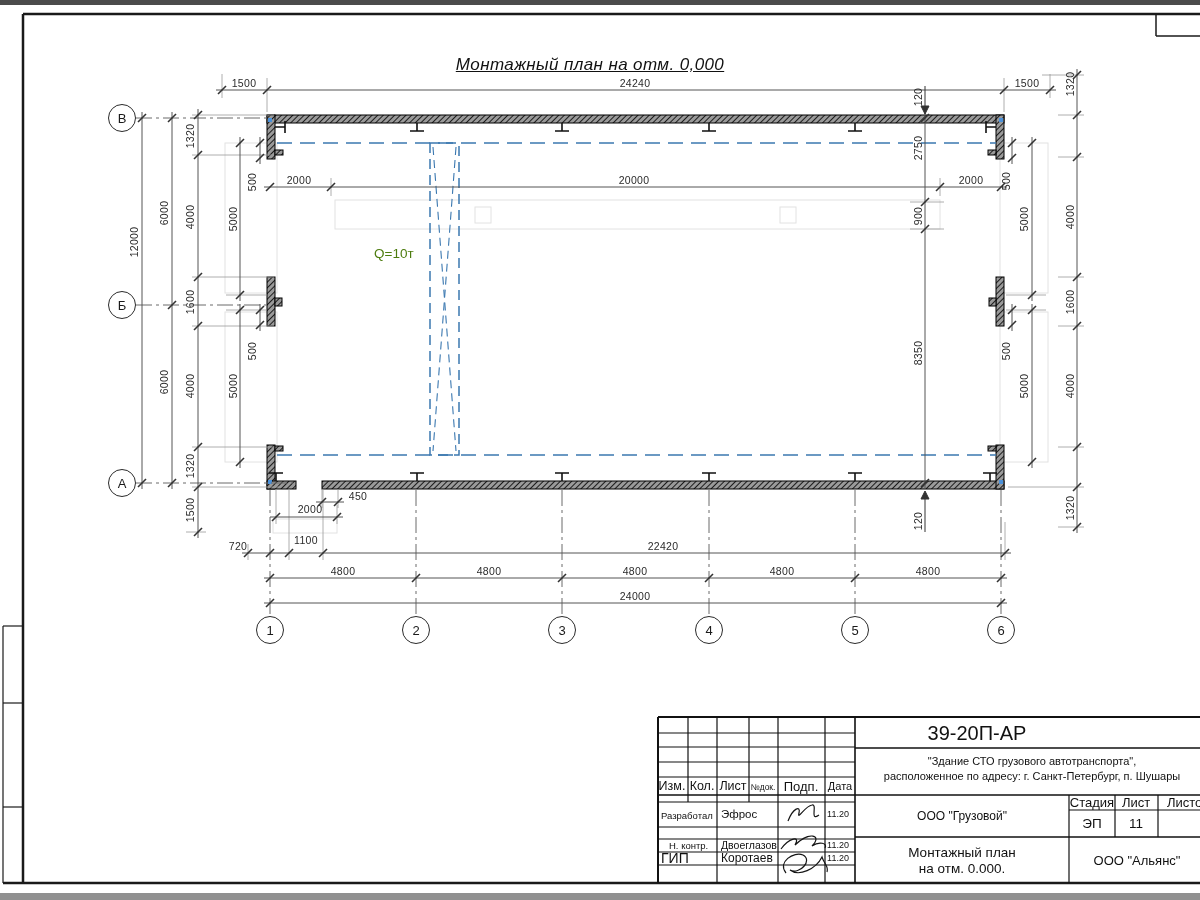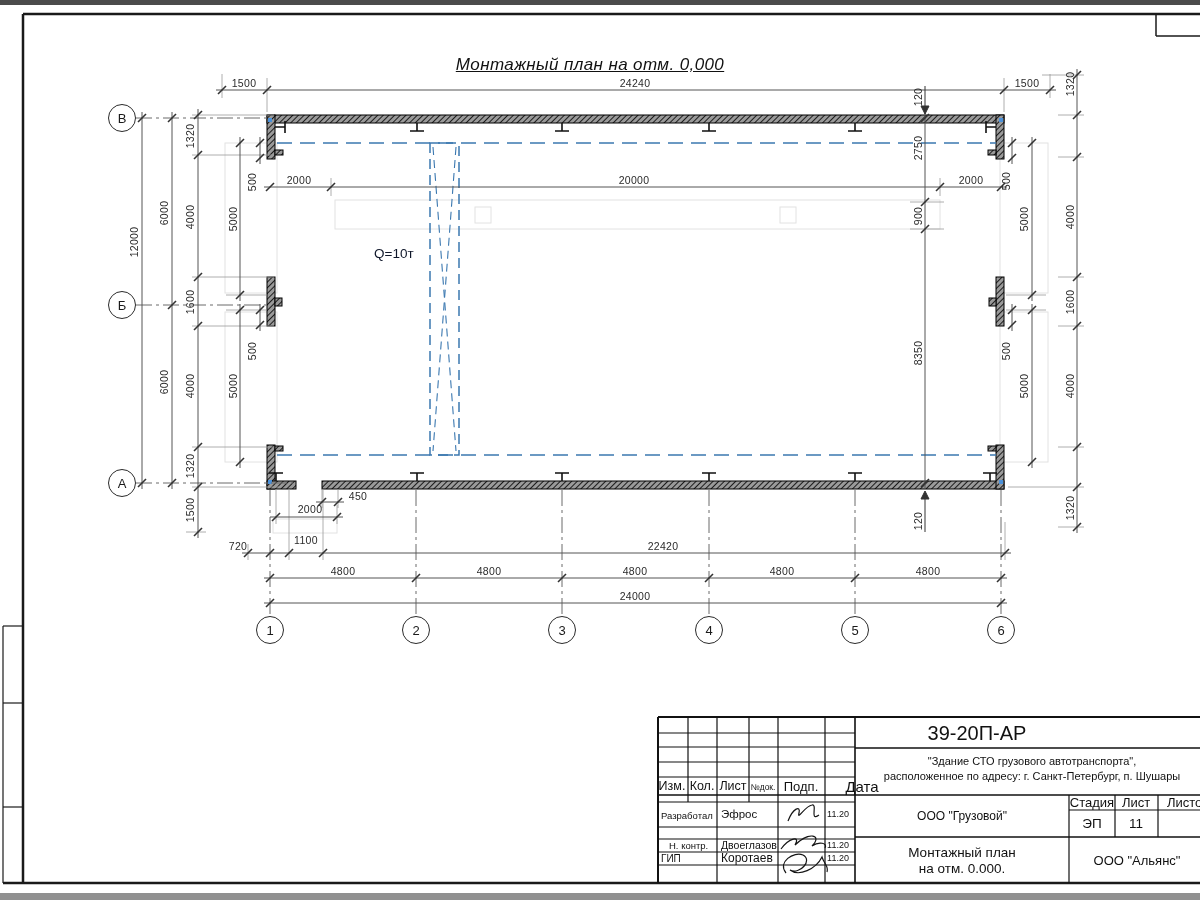--- a/index.html
+++ b/index.html
@@ -7,21 +7,21 @@
         font-family:"Liberation Sans","DejaVu Sans",sans-serif;color:#1a1a1a;}
   #linework{position:absolute;left:0;top:0;}
   .dim{position:absolute;transform:translate(-50%,-50%);font-size:10.5px;color:#2b2b2b;
        white-space:nowrap;letter-spacing:.3px;background:transparent;}
   .dim.v{transform:translate(-50%,-50%) rotate(-90deg);}
   .bubble{position:absolute;width:26px;height:26px;border:1.3px solid #2b2b2b;border-radius:50%;
           background:#fff;display:flex;align-items:center;justify-content:center;
           font-size:13px;transform:translate(-50%,-50%);}
   .plan-title{position:absolute;left:420px;top:55px;width:340px;text-align:center;
           font-size:17px;font-style:italic;text-decoration:underline;color:#111;letter-spacing:.4px;}
-  .crane-label{position:absolute;left:374px;top:246px;font-size:13.5px;color:#0f172a;}
+  .crane-label{position:absolute;left:374px;top:246px;font-size:13.5px;color:#4d7c0f;}
   .tb{position:absolute;transform:translate(-50%,-50%);white-space:nowrap;color:#111;text-align:center;}
   .tb.l{transform:translate(0,-50%);text-align:left;}
 </style>
 </head>
 <body>
 
 <div id="page">
 
   <svg id="linework" width="1200" height="900" viewBox="0 0 1200 900">
     <defs>
@@ -350,31 +350,31 @@
   <div>
     <div class="tb" style="left:977px;top:733px;font-size:20px;">39-20П-АР</div>
     <div class="tb" style="left:1032px;top:761px;font-size:11px;">"Здание СТО грузового автотранспорта",</div>
     <div class="tb" style="left:1032px;top:776px;font-size:11px;">расположенное по адресу: г. Санкт-Петербург, п. Шушары</div>
 
     <div class="tb" style="left:672px;top:786px;font-size:12.5px;">Изм.</div>
     <div class="tb" style="left:702px;top:786px;font-size:12.5px;">Кол.</div>
     <div class="tb" style="left:733px;top:786px;font-size:12.5px;">Лист</div>
     <div class="tb" style="left:763px;top:787px;font-size:8.5px;">№док.</div>
     <div class="tb" style="left:801px;top:786px;font-size:13px;">Подп.</div>
-    <div class="tb" style="left:840px;top:786px;font-size:15px;margin-left:22px;">Дата</div>
+    <div class="tb" style="left:840px;top:786px;font-size:11px;">Дата</div>
 
     <div class="tb l" style="left:661px;top:815px;font-size:9.5px;">Разработал</div>
     <div class="tb l" style="left:721px;top:814px;font-size:11.5px;">Эфрос</div>
     <div class="tb" style="left:838px;top:814px;font-size:9px;">11.20</div>
 
     <div class="tb l" style="left:661px;top:845px;font-size:9.5px;padding-left:8px;">Н. контр.</div>
     <div class="tb l" style="left:721px;top:845px;font-size:10.5px;">Двоеглазов</div>
     <div class="tb" style="left:838px;top:845px;font-size:9px;">11.20</div>
 
-    <div class="tb l" style="left:661px;top:858px;font-size:10px;text-align:center;">ГИП</div>
+    <div class="tb l" style="left:661px;top:858px;font-size:14px;text-align:center;">ГИП</div>
     <div class="tb l" style="left:721px;top:858px;font-size:12px;">Коротаев</div>
     <div class="tb" style="left:838px;top:858px;font-size:9px;">11.20</div>
 
     <div class="tb" style="left:962px;top:816px;font-size:12px;">ООО "Грузовой"</div>
 
     <div class="tb" style="left:1092px;top:802px;font-size:13px;">Стадия</div>
     <div class="tb" style="left:1136px;top:802px;font-size:13px;">Лист</div>
     <div class="tb" style="left:1188px;top:802px;font-size:13px;">Листов</div>
     <div class="tb" style="left:1092px;top:823px;font-size:13.5px;">ЭП</div>
     <div class="tb" style="left:1136px;top:823px;font-size:13.5px;">11</div>

